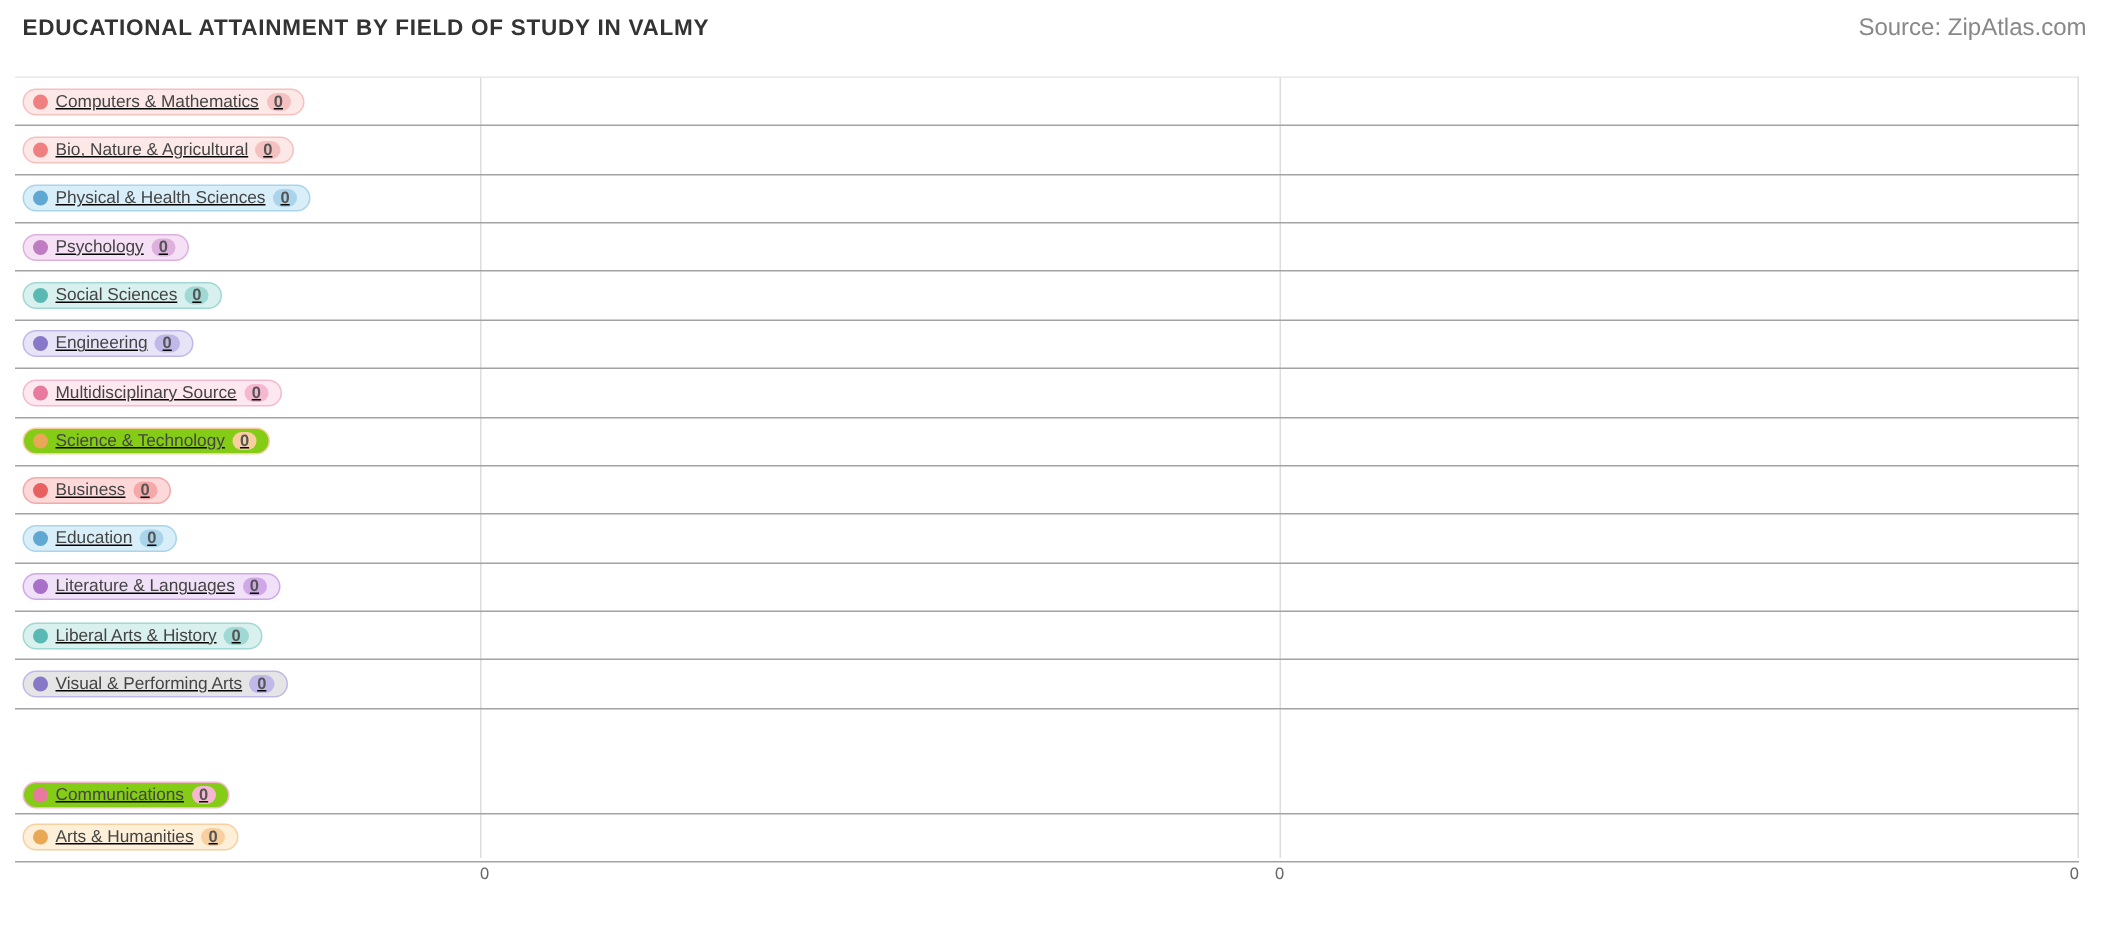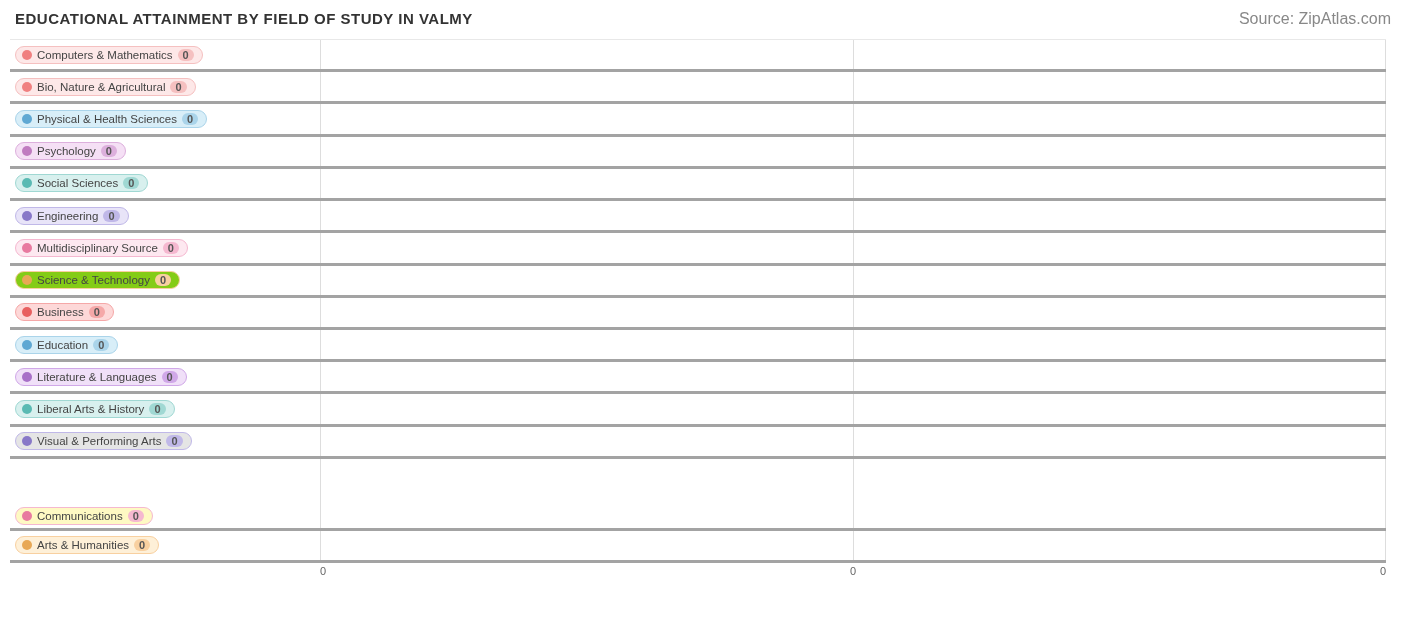--- a/index.html
+++ b/index.html
@@ -17,21 +17,21 @@
       padding: 10px 20px 40px 10px;
       position: relative;
       background: #fff;
     }
     .chart-title {
       font-size: 15px;
       font-weight: bold;
       color: #333;
       text-transform: uppercase;
       letter-spacing: 0.5px;
-      margin-bottom: 12px;
+      margin-bottom: 24px;
       padding-left: 5px;
     }
     .chart-source {
       position: absolute;
       top: 10px;
       right: 15px;
       font-size: 16px;
       color: #888;
     }
     .chart-area {
@@ -60,22 +60,23 @@
     .rows-container {
       display: flex;
       flex-direction: column;
       flex: 1;
       z-index: 1;
     }
     .bar-row {
       display: flex;
       align-items: center;
       flex: 1;
-      border-bottom: 3px solid #a3a3a3;
+      border-bottom: 1px solid #a3a3a3;
       position: relative;
+      text-decoration: underline;
     }
     .bar-row:first-child {
       border-top: 1px solid #e8e8e8;
     }
     .label-area {
       width: 310px;
       min-width: 310px;
       display: flex;
       align-items: center;
       padding: 3px 5px;
@@ -180,21 +181,21 @@
     .pill-10 .value-badge { background: #d0a8e8; }
 
     .pill-11 { background: #d8f0ee; border-color: #a0d8d3; }
     .pill-11 .label-dot { background: #5abab3; }
     .pill-11 .value-badge { background: #a0d8d3; }
 
     .pill-12 { background: #e5e5e5; border-color: #c0b8e8; }
     .pill-12 .label-dot { background: #8878c8; }
     .pill-12 .value-badge { background: #c0b8e8; }
 
-    .pill-13 { background: #fef9c3; border-color: #f5b8d0; margin-top: 45px; }
+    .pill-13 { background: #84cc16; border-color: #f5b8d0; margin-top: 45px; }
     .pill-13 .label-dot { background: #e87aa0; }
     .pill-13 .value-badge { background: #f5b8d0; }
 
     .pill-14 { background: #fef0d8; border-color: #f8d0a0; }
     .pill-14 .label-dot { background: #e8a855; }
     .pill-14 .value-badge { background: #f8d0a0; }
 
     .bar-0  { background: #f08080; }
     .bar-1  { background: #f08080; }
     .bar-2  { background: #5fa8d3; }

